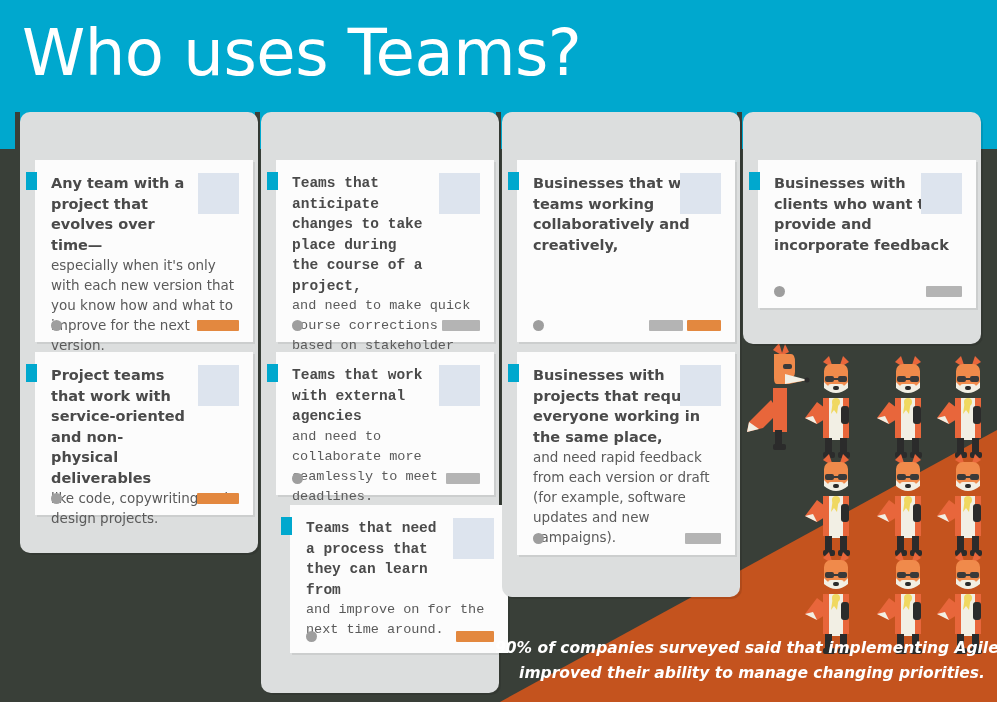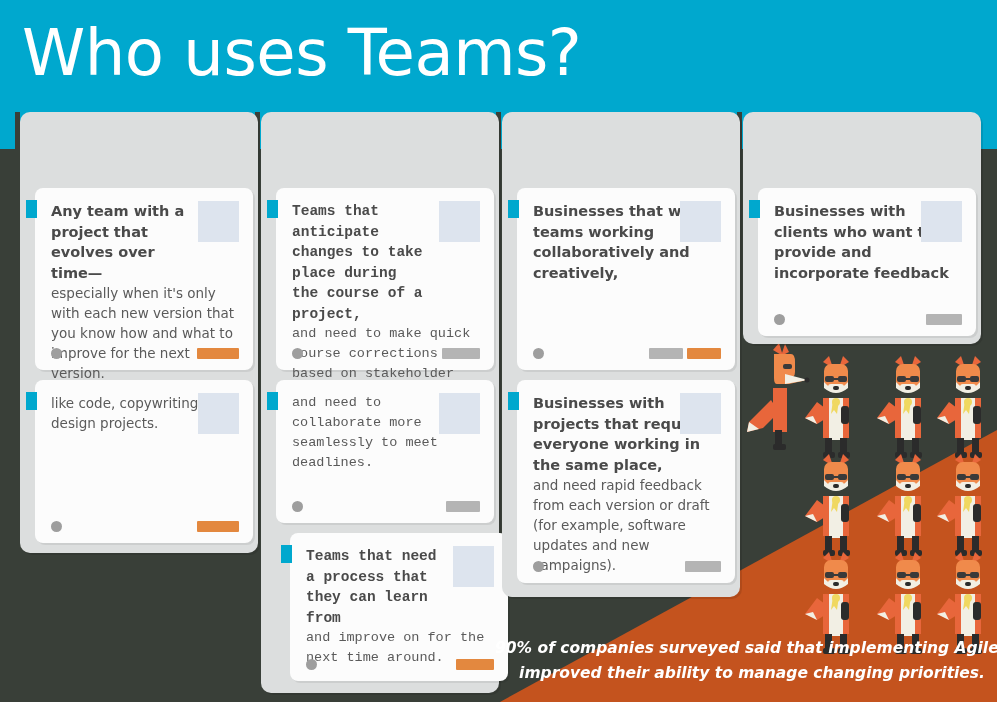--- a/index.html
+++ b/index.html
@@ -101,23 +101,22 @@
     top: 112px;
     width: 5px;
     height: 40px;
     background: #393F38;
   }
 
   
   .card {
     position: absolute;
     background: #FCFCFC;
-    border-radius: 8px;
+    border-radius: 0;
     box-shadow: 2px 2px 0 rgba(0,0,0,0.07);
-    margin-top: 28px;
   }
 
   .card-arrow {
     position: absolute;
     left: -9px;
     top: 12px;
     width: 0; height: 0;
     border-top: 9px solid transparent;
     border-bottom: 9px solid transparent;
     border-left: 11px solid #00A8CE;
@@ -465,20 +464,21 @@
       <div class="card-foot">
         <span class="dot"></span>
         <span class="bar bar-orange" style="right:14px; width:42px;"></span>
       </div>
     </div>
 
     <div class="card" style="left:15px; top:240px; width:218px; height:163px;">
       <div class="card-arrow"></div>
       <div class="card-inner">
         <div class="ph-box"></div>
+        <p class="card-head">Project teams that work with service-oriented and non-physical deliverables</p>
         <p class="card-body">like code, copywriting and design projects.</p>
       </div>
       <div class="card-foot">
         <span class="dot"></span>
         <span class="bar bar-orange" style="right:14px; width:42px;"></span>
       </div>
     </div>
   </div>
 
   <div class="column col-2">
@@ -492,20 +492,21 @@
       <div class="card-foot">
         <span class="dot"></span>
         <span class="bar bar-gray" style="right:14px; width:38px;"></span>
       </div>
     </div>
 
     <div class="card" style="left:15px; top:240px; width:218px; height:143px;">
       <div class="card-arrow"></div>
       <div class="card-inner">
         <div class="ph-box"></div>
+        <p class="card-head">Teams that work with external agencies</p>
         <p class="card-body">and need to collaborate more seamlessly to meet deadlines.</p>
       </div>
       <div class="card-foot">
         <span class="dot"></span>
         <span class="bar bar-gray" style="right:14px; width:34px;"></span>
       </div>
     </div>
 
     <div class="card" style="left:29px; top:393px; width:218px; height:148px;">
       <div class="card-arrow"></div>

